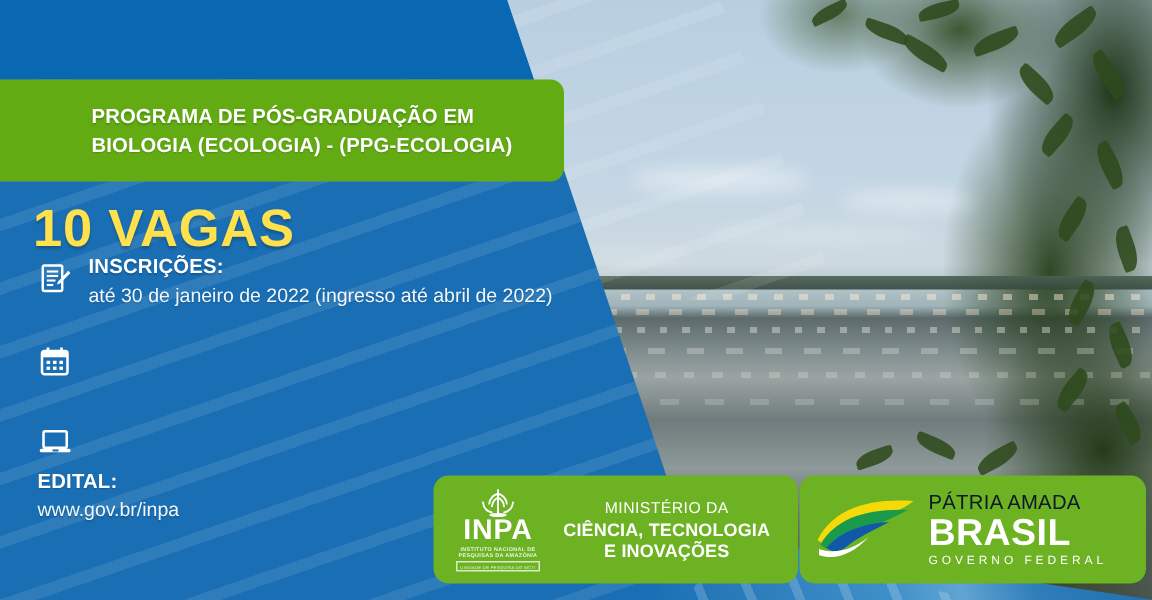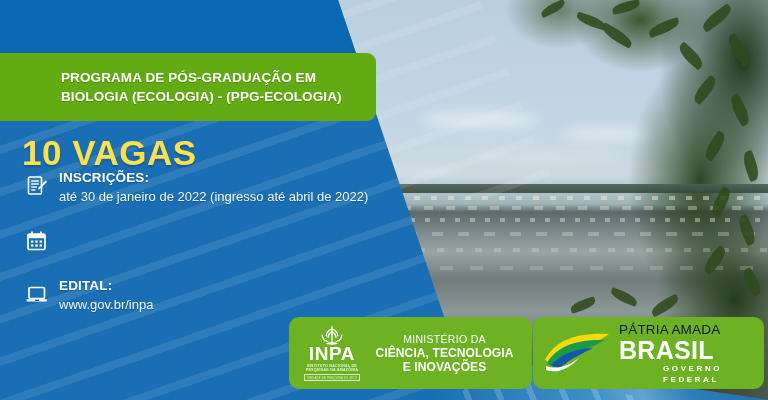--- a/index.html
+++ b/index.html
@@ -190,21 +190,21 @@
     line-height: 17px;
     text-shadow: 0 1px 1px rgba(0,0,0,.2);
   }
   .row .sub {
     color: #f2f7fb;
     font-size: 13px;
     line-height: 19px;
     padding-top: 1px;
     text-shadow: 0 1px 1px rgba(0,0,0,.2);
   }
-  .row.edital { margin-top: 12px; }
+  .row.edital { margin-top: 12px; flex-direction: column; }
 
   
   .footer-green {
     position: absolute; left: 289px; top: 317px;
     width: 243px; height: 72px;
     background: #6cb222;
     border-radius: 10px;
     display: flex; align-items: center;
   }
   .footer-green2 {
@@ -257,21 +257,21 @@
     width: 70px; flex: 0 0 70px; height: 46px; margin-left: 10px;
   }
   .brasil-txt { flex: 1; padding-left: 6px; }
   .brasil-txt .b1 {
     color: #0f172a; font-size: 13.5px; line-height: 15px; letter-spacing: .2px;
   }
   .brasil-txt .b2 {
     color: #ffffff; font-size: 25px; font-weight: bold; line-height: 26px; letter-spacing: .3px;
   }
   .brasil-txt .b3 {
-    color: #ffffff; font-size: 8px; font-weight: bold; line-height: 11px; letter-spacing: 2.6px; margin-left: 44px;
+    color: #ffffff; font-size: 8px; font-weight: normal; line-height: 11px; letter-spacing: 2.6px;
   }
 </style>
 </head>
 <body>
 
 <div id="banner">
 
   <div class="photo"></div>
   <div class="horizon"></div>
   <div class="sparkle s1"></div>

